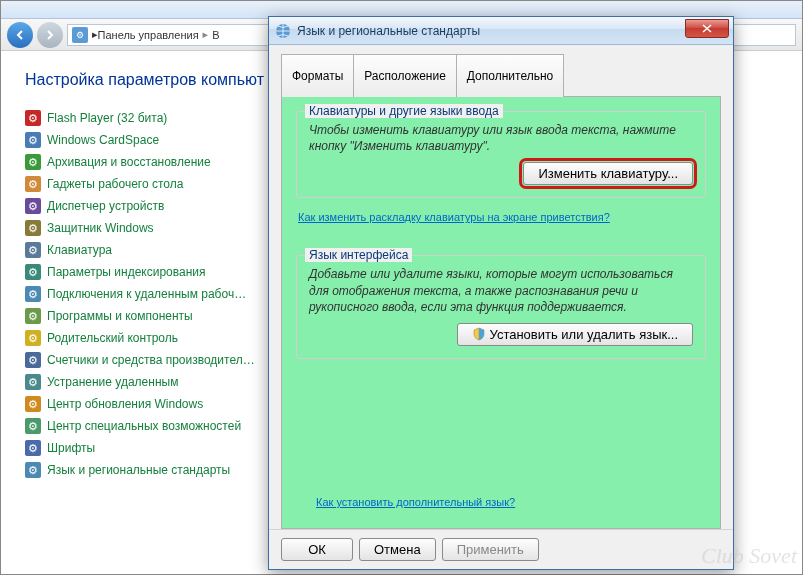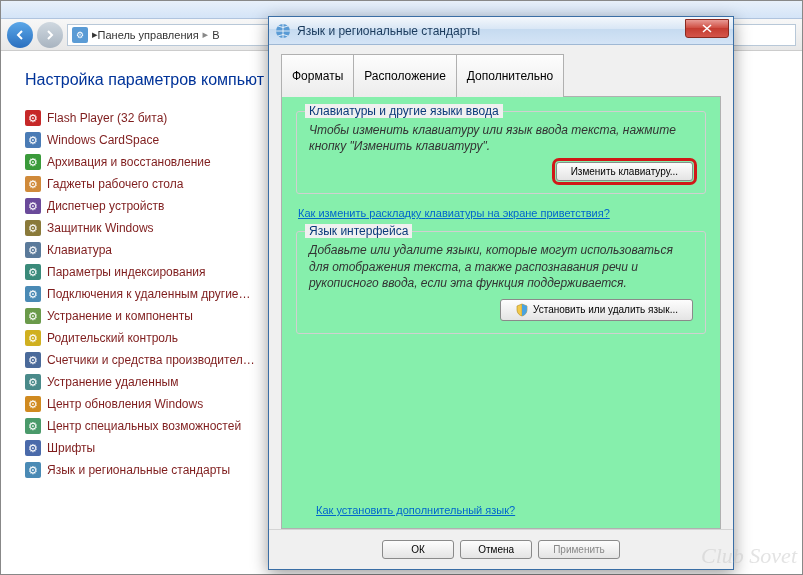--- a/index.html
+++ b/index.html
@@ -12,21 +12,21 @@
 .nav-btn { width: 26px; height: 26px; border-radius: 50%; background: linear-gradient(#5ba7e8,#2a6fbf); display: flex; align-items: center; justify-content: center; color: #fff; font-size: 14px; }
 .nav-btn.disabled { background: linear-gradient(#cfd8e0,#a8b4c0); }
 .breadcrumb { flex: 1; height: 22px; background: #fff; border: 1px solid #b8c8d8; display: flex; align-items: center; padding: 0 4px; font-size: 11px; color: #333; }
 .breadcrumb .sep { margin: 0 4px; color: #888; }
 .breadcrumb .bc-icon { width: 16px; height: 16px; background: #5a9bd5; border-radius: 2px; margin-right: 4px; display: inline-flex; align-items: center; justify-content: center; color:#fff; font-size:9px; }
 .bg-content { display: flex; height: calc(100% - 50px); }
 .bg-main { flex: 1; padding: 20px 24px; }
 .bg-heading { font-size: 16px; color: #003399; font-weight: normal; margin-bottom: 18px; }
 .cp-list { list-style: none; }
 .cp-list li { display: flex; align-items: center; gap: 6px; padding: 3px 0; }
-.cp-list a { color: #7f1d1d; text-decoration: none; font-size: 12px; }
+.cp-list a { color: #15803d; text-decoration: none; font-size: 12px; }
 .cp-icon { width: 16px; height: 16px; display: inline-flex; align-items: center; justify-content: center; font-size: 11px; border-radius: 2px; flex-shrink: 0; }
 
 
 .dialog { position: absolute; top: 16px; left: 268px; width: 466px; height: 554px; background: #f0f0f0; border: 1px solid #3a6ea5; box-shadow: 0 4px 16px rgba(0,0,0,0.4); }
 .dlg-titlebar { height: 28px; background: linear-gradient(#f4f8fc,#d8e6f5 45%,#c6dbf0 46%,#d4e4f6); display: flex; align-items: center; padding: 0 4px 0 6px; border-bottom: 1px solid #9fb8d4; }
 .dlg-icon { width: 16px; height: 16px; margin-right: 6px; display:inline-flex; align-items:center; justify-content:center; }
 .dlg-title { flex: 1; font-size: 12px; color: #1a3a5c; }
 .dlg-close { width: 44px; height: 19px; background: linear-gradient(#e89a94,#d05045 45%,#c33a2f 46%,#d4554a); border: 1px solid #8a2a20; border-radius: 0 0 3px 3px; color: #fff; display: flex; align-items: center; justify-content: center; font-size: 11px; font-weight: bold; margin-top:-4px; cursor: pointer; }
 .dlg-body { padding: 8px 12px 0 12px; }
 
@@ -36,31 +36,31 @@
 .tab.active { background: #f0f0f0; border-bottom: 1px solid #f0f0f0; z-index: 2; }
 .tab.highlighted { outline: 3px solid #d01818; outline-offset: -1px; }
 
 .tab-panel { border: 1px solid #b0b0b0; border-top: none; padding: 14px 14px 8px 14px; background: #86efac; height: 432px; position: relative; }
 
 
 .groupbox { border: 1px solid #d0d0d0; border-radius: 3px; padding: 10px 12px 12px 12px; margin-bottom: 12px; position: relative; }
 .groupbox-title { position: absolute; top: -8px; left: 8px; background: #f0f0f0; padding: 0 4px; font-size: 12px; color: #0a3a7a; }
 .groupbox p { font-size: 12px; color: #333; line-height: 1.35; margin-bottom: 8px; font-style: italic; }
 
-.win-btn { background: linear-gradient(#fdfdfd,#e4e4e4); border: 1px solid #8a8a8a; border-radius: 3px; padding: 3px 14px; font-size: 10px; cursor: pointer; display: inline-flex; align-items: center; gap: 4px; }
+.win-btn { background: linear-gradient(#fdfdfd,#e4e4e4); border: 1px solid #8a8a8a; border-radius: 3px; padding: 3px 14px; font-size: 13px; cursor: pointer; display: inline-flex; align-items: center; gap: 4px; }
 .win-btn.highlighted { outline: 3px solid #d01818; outline-offset: 1px; }
 .win-btn.disabled { color: #888; }
 
 .btn-row { display: flex; justify-content: flex-end; margin-top: 4px; }
 
 .link { color: #0066cc; text-decoration: underline; font-size: 11px; cursor: pointer; display: inline-block; }
 
-.bottom-link { position: absolute; bottom: 12px; left: 14px; padding-left: 20px; }
-
-.dlg-footer { height: 40px; background: #f0f0f0; border-top: 1px solid #d4d4d4; display: flex; align-items: center; justify-content: center; padding: 0 12px; gap: 6px; }
+.bottom-link { position: absolute; bottom: 20px; left: 14px; padding-left: 20px; }
+
+.dlg-footer { height: 40px; background: #f0f0f0; border-top: 1px solid #d4d4d4; display: flex; align-items: center; justify-content: flex-start; padding: 0 12px; gap: 6px; }
 .dlg-footer .win-btn { min-width: 72px; justify-content: center; }
 
 .shield-icon { width: 14px; height: 14px; display: inline-block; }
 
 
 .watermark { position: absolute; right: 6px; bottom: 6px; font-size: 22px; font-style: italic; color: rgba(200,200,200,0.5); font-family: Georgia, serif; pointer-events: none; }
 </style>
 </head>
 <body>
 
@@ -116,25 +116,25 @@
           <li>
             <span class="cp-icon" style="background: rgb(90, 122, 154); color: rgb(255, 255, 255);">⚙</span>
             <a href="#">Клавиатура</a>
           </li>
           <li>
             <span class="cp-icon" style="background: rgb(58, 138, 122); color: rgb(255, 255, 255);">⚙</span>
             <a href="#">Параметры индексирования</a>
           </li>
           <li>
             <span class="cp-icon" style="background: rgb(74, 138, 181); color: rgb(255, 255, 255);">⚙</span>
-            <a href="#">Подключения к удаленным другие…</a>
+            <a href="#">Подключения к удаленным рабоч…</a>
           </li>
           <li>
             <span class="cp-icon" style="background: rgb(106, 154, 74); color: rgb(255, 255, 255);">⚙</span>
-            <a href="#">Устранение и компоненты</a>
+            <a href="#">Программы и компоненты</a>
           </li>
           <li>
             <span class="cp-icon" style="background: rgb(208, 176, 32); color: rgb(255, 255, 255);">⚙</span>
             <a href="#">Родительский контроль</a>
           </li>
           <li>
             <span class="cp-icon" style="background: rgb(74, 106, 154); color: rgb(255, 255, 255);">⚙</span>
             <a href="#">Счетчики и средства производител…</a>
           </li>
           <li>
@@ -187,21 +187,21 @@
 
       <div class="groupbox">
         <span class="groupbox-title">Клавиатуры и другие языки ввода</span>
         <p>Чтобы изменить клавиатуру или язык ввода текста, нажмите кнопку "Изменить клавиатуру".</p>
         <div class="btn-row">
           <button class="win-btn highlighted">Изменить клавиатуру...</button>
         </div>
       </div>
       <a class="link" style="margin:0 0 4px 2px;">Как изменить раскладку клавиатуры на экране приветствия?</a>
 
-      <div class="groupbox" style="margin-top:8px;padding-left:12px;">
+      <div class="groupbox" style="margin-top:28px;padding-left:12px;">
         <span class="groupbox-title">Язык интерфейса</span>
         <p>Добавьте или удалите языки, которые могут использоваться для отображения текста, а также распознавания речи и рукописного ввода, если эта функция поддерживается.</p>
         <div class="btn-row">
           <button class="win-btn">
             <span class="shield-icon">
               <svg width="14" height="14" viewBox="0 0 14 14">
                   <path d="M7 1 L12 3 V7 C12 10 9.5 12.5 7 13 C4.5 12.5 2 10 2 7 V3 Z" fill="#f2c94c" stroke="#b08a20" stroke-width="0.6"></path>
                   <path d="M7 1 L7 13" stroke="#b08a20" stroke-width="0.5"></path>
                   <path d="M7 1 L12 3 V7 C12 10 9.5 12.5 7 13 V1 Z" fill="#4aa3df"></path>
                 </svg>

